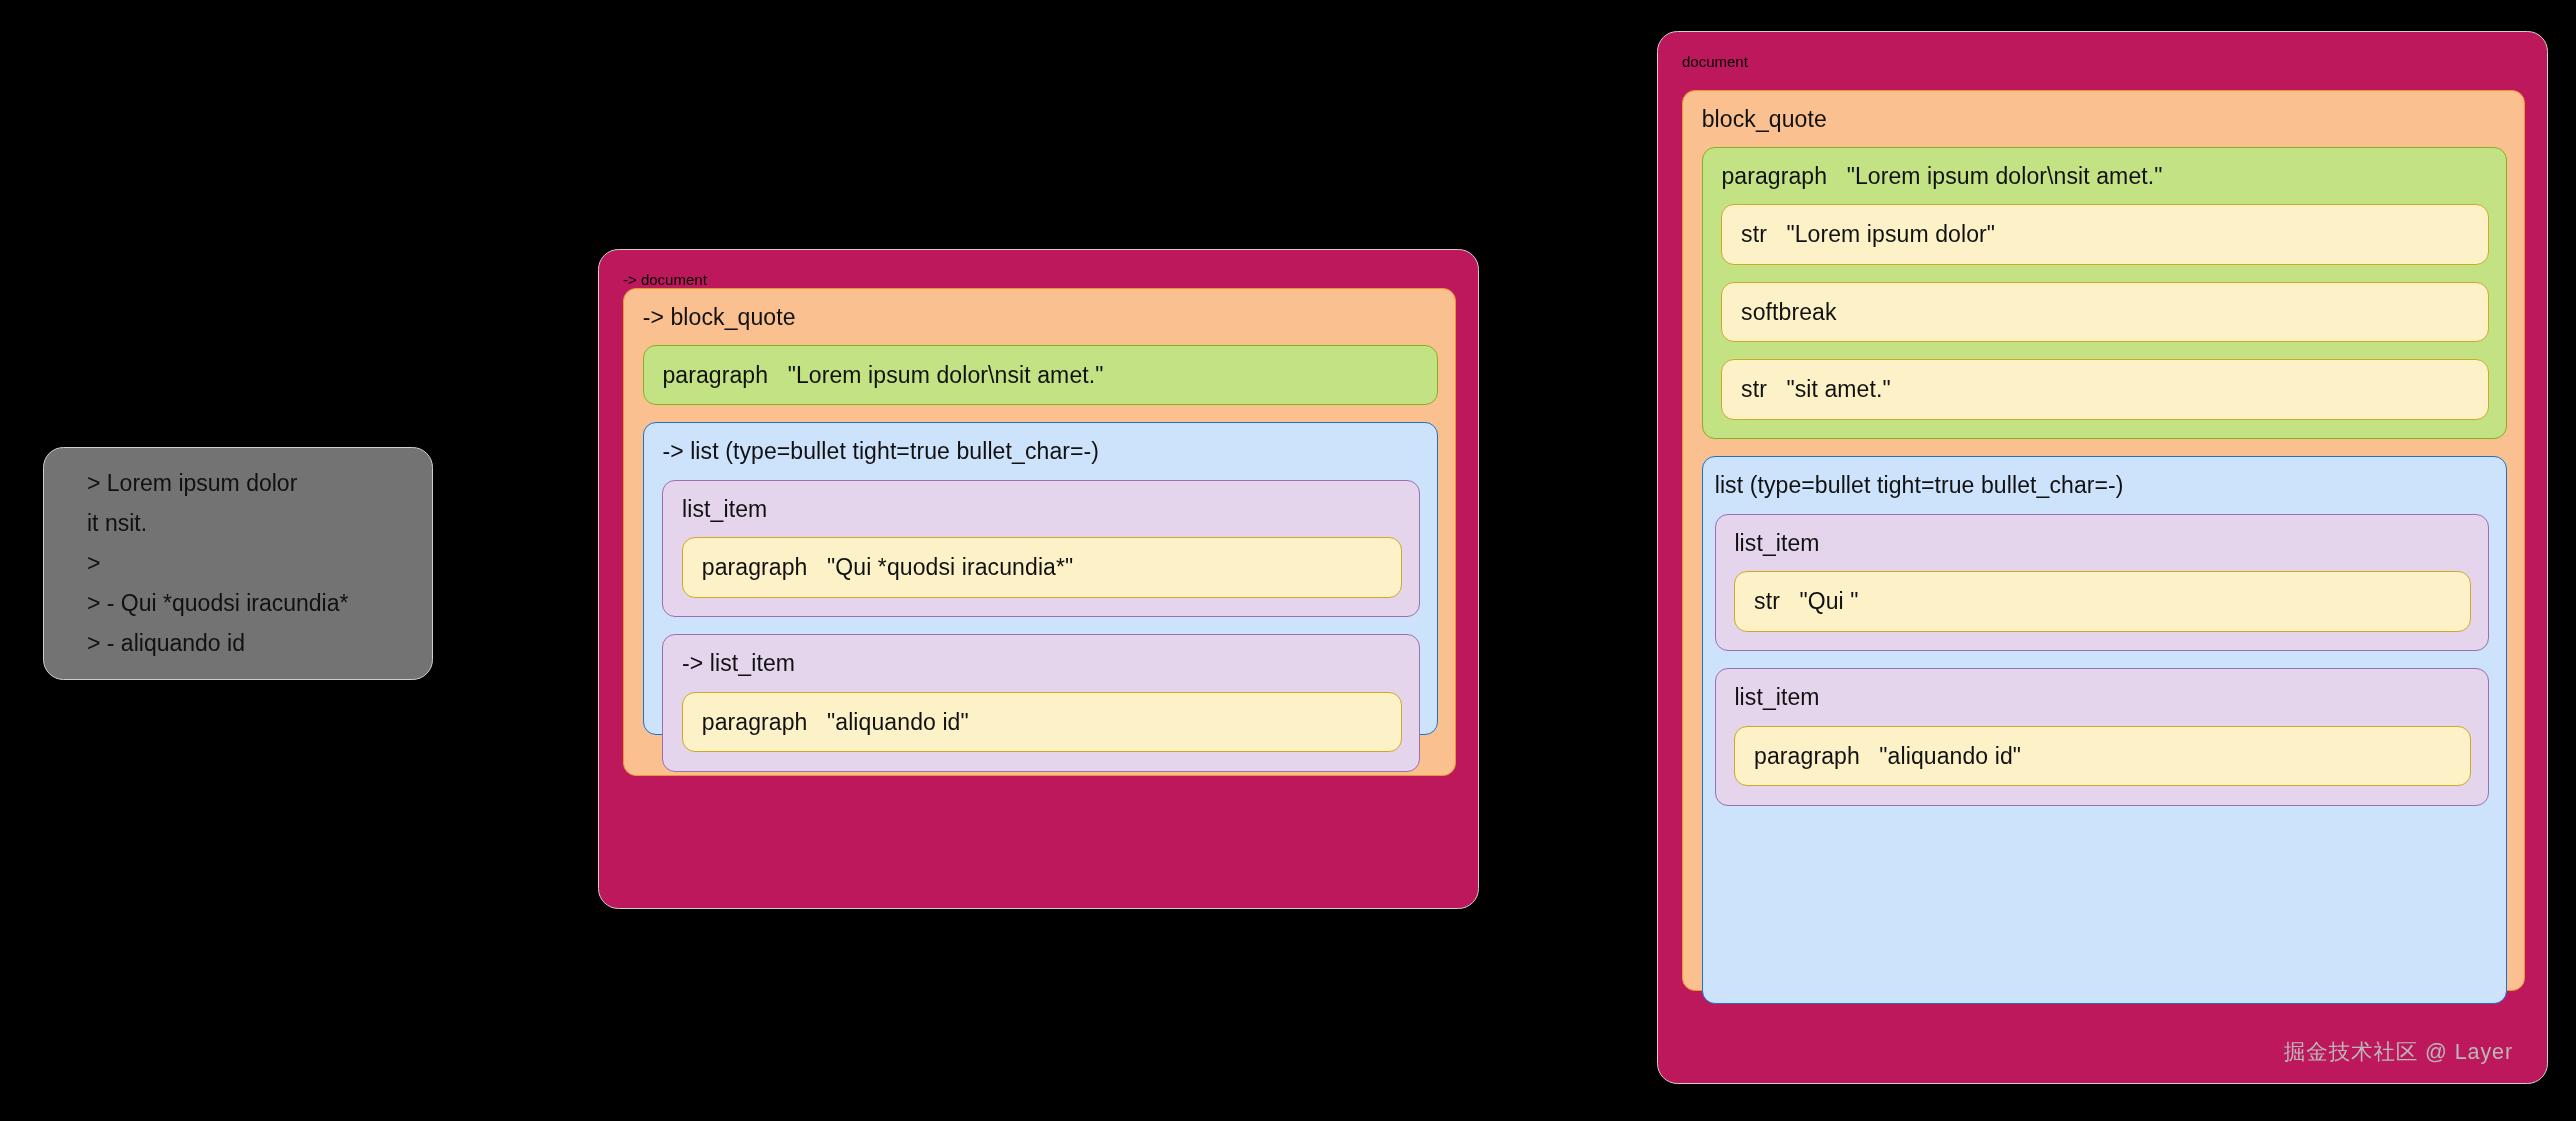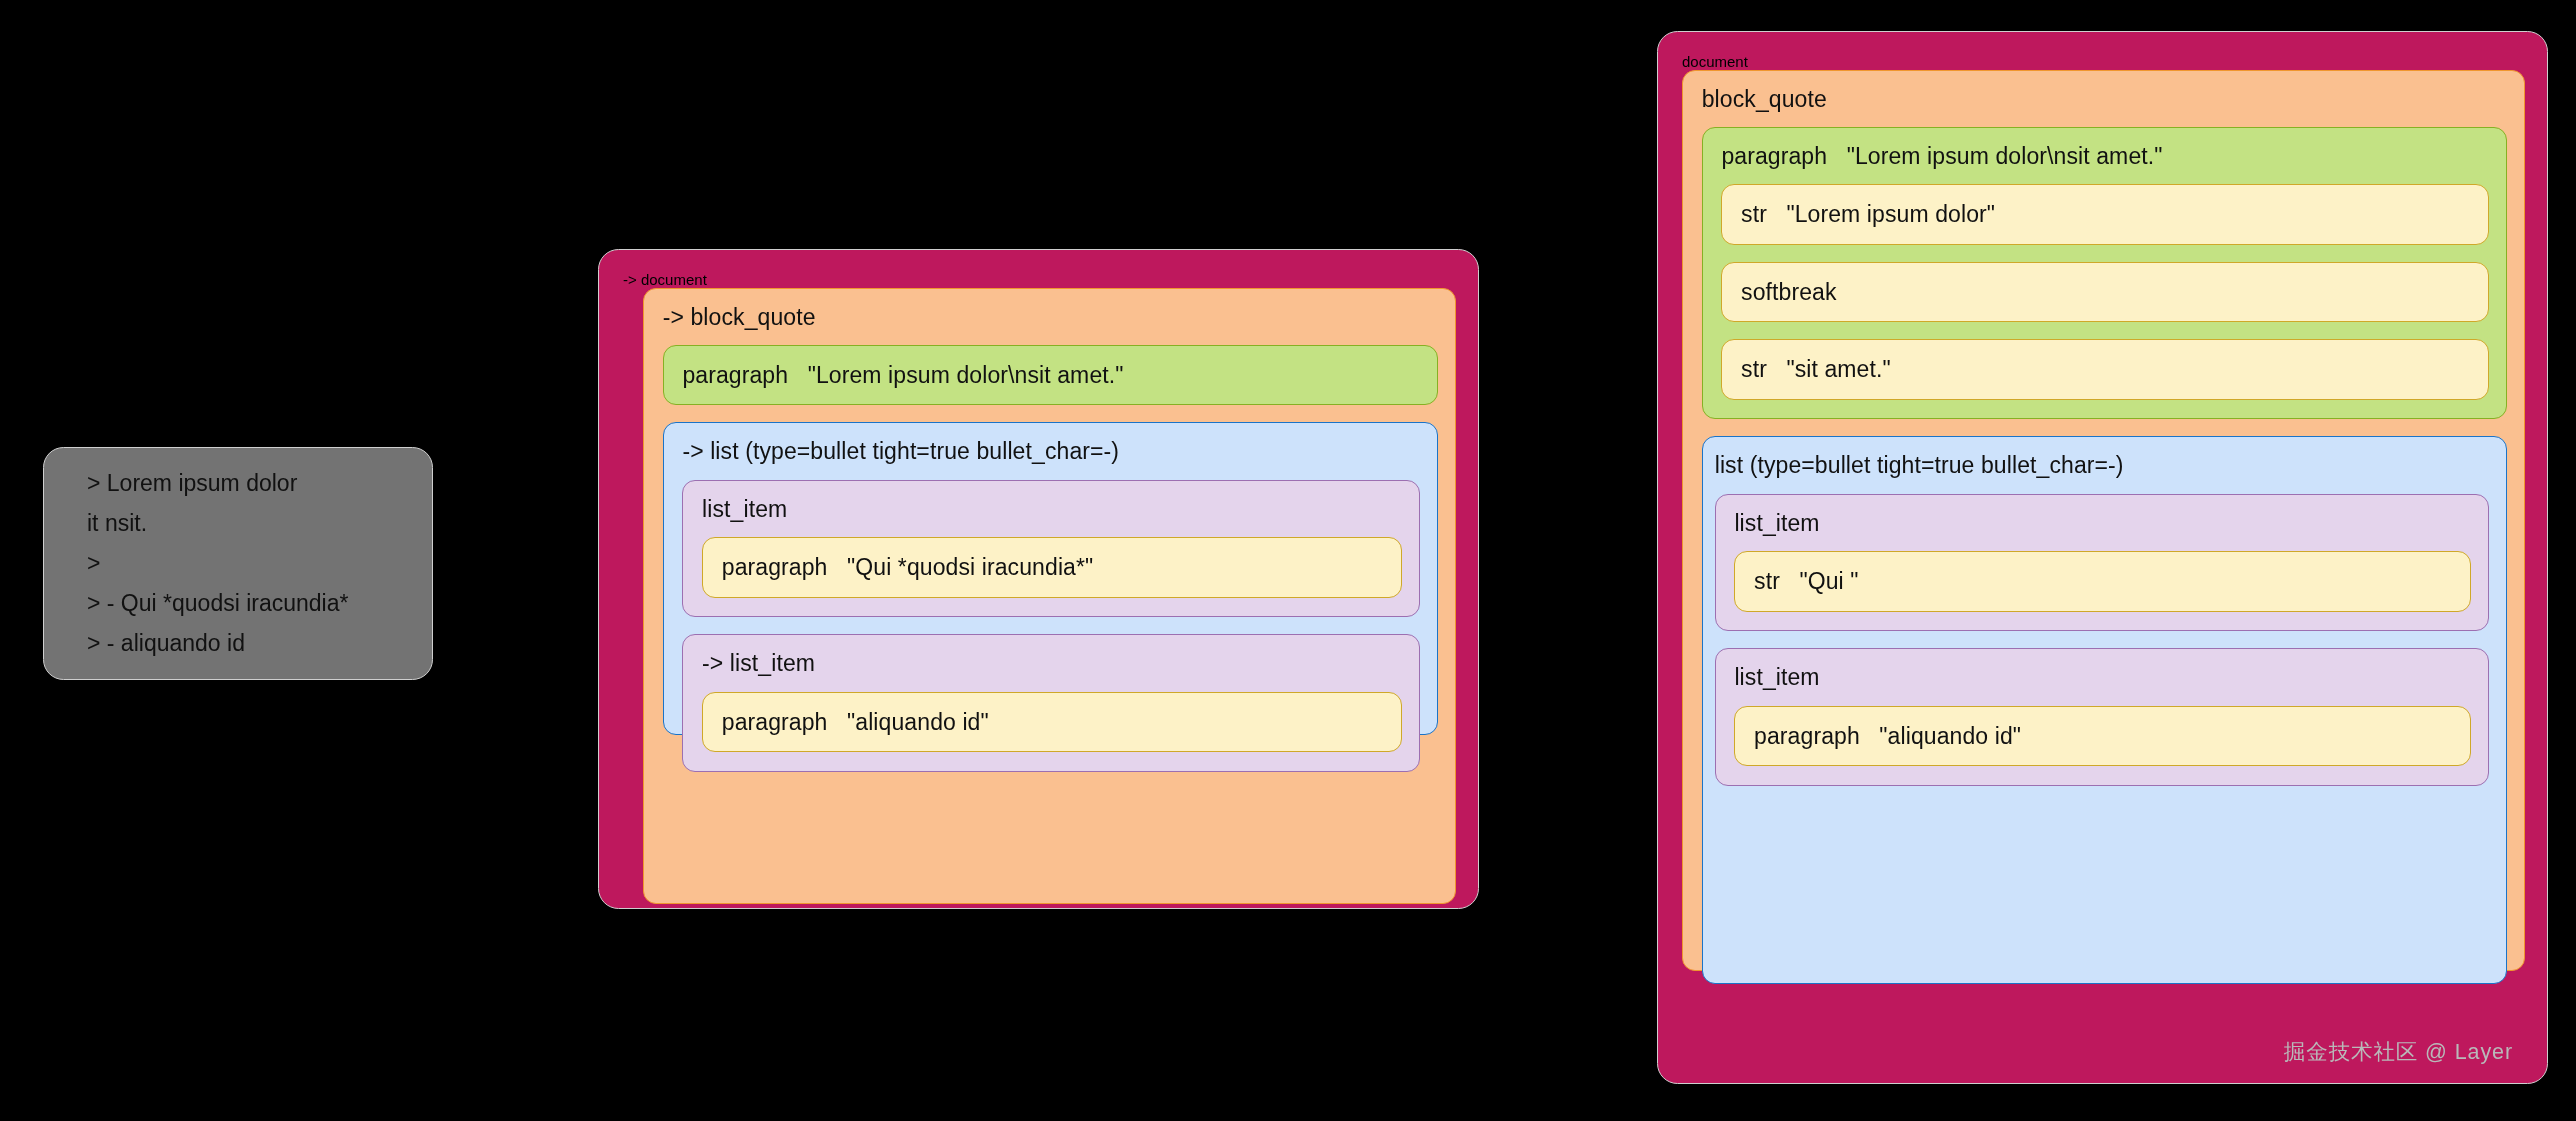--- a/index.html
+++ b/index.html
@@ -127,21 +127,21 @@
     <div class="src-line">&gt; Lorem ipsum dolor</div>
     <div class="src-line">it nsit.</div>
     <div class="src-line">&gt;</div>
     <div class="src-line">&gt; - Qui *quodsi iracundia*</div>
     <div class="src-line">&gt; - aliquando id</div>
   </div>
 
   <div id="diagram-mid" class="shell">
     <span class="node-label">-&gt; document</span>
 
-    <div class="node n-orange container-node" style="height:616px;margin-left:20px;">
+    <div class="node n-orange container-node" style="height:488px;">
       <span class="node-label">-&gt; block_quote</span>
 
       <div class="children">
 
         <div class="node n-green leaf-node para-green">
           <span class="node-label"><span class="kind">paragraph</span>&nbsp;&nbsp;&nbsp;<span class="lit">"Lorem ipsum dolor\nsit amet."</span></span>
         </div>
 
         <div class="node n-blue container-node" style="height:313px;">
           <span class="node-label">-&gt; list (type=bullet tight=true bullet_char=-)</span>
@@ -165,21 +165,21 @@
           </div>
         </div>
 
       </div>
     </div>
   </div>
 
   <div id="diagram-right" class="shell">
     <span class="node-label">document</span>
 
-    <div class="node n-orange container-node" style="height:901px;">
+    <div class="node n-orange container-node" style="height:901px;margin-top:20px;">
       <span class="node-label">block_quote</span>
 
       <div class="children">
 
         <div class="node n-green container-node">
           <span class="node-label"><span class="kind">paragraph</span>&nbsp;&nbsp;&nbsp;<span class="lit">"Lorem ipsum dolor\nsit amet."</span></span>
 
           <div class="children">
             <div class="node n-yellow leaf-node">
               <span class="node-label"><span class="kind">str</span>&nbsp;&nbsp;&nbsp;<span class="lit">"Lorem ipsum dolor"</span></span>

